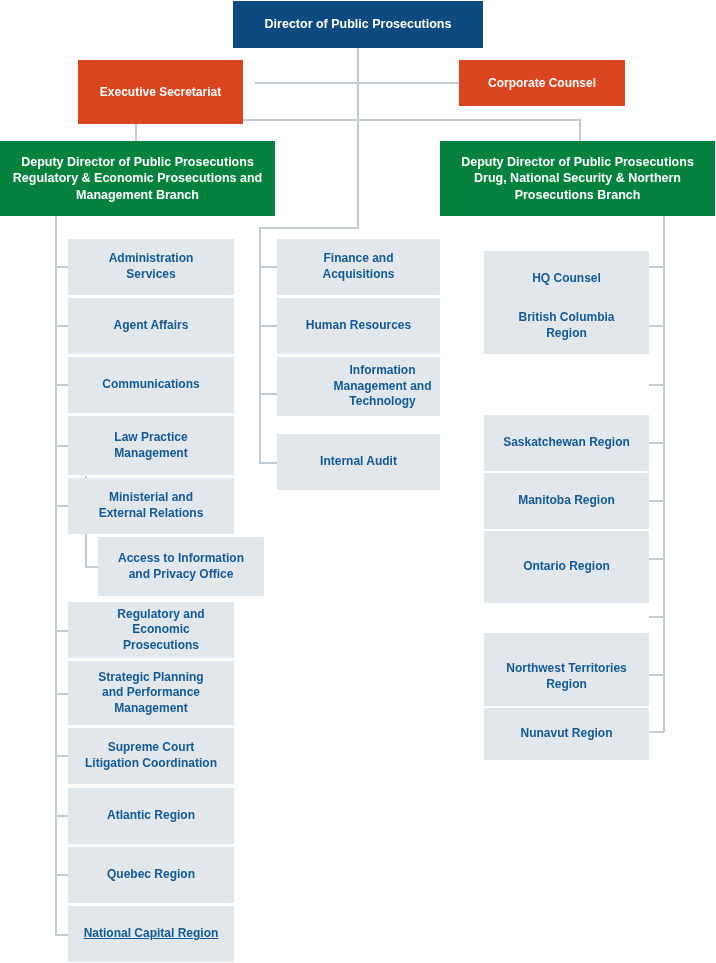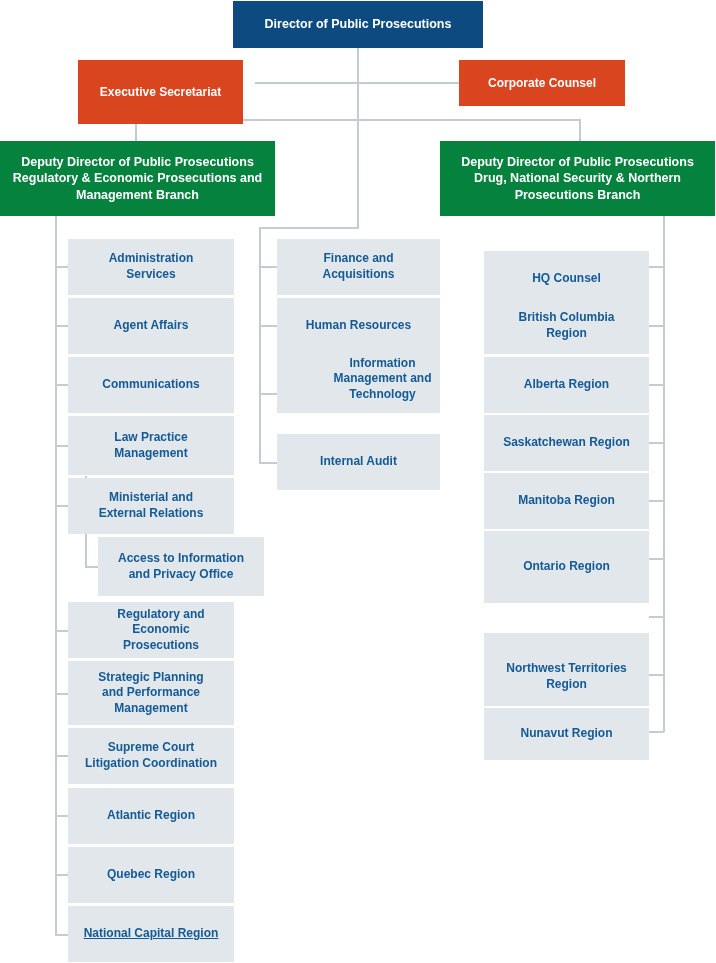--- a/index.html
+++ b/index.html
@@ -171,21 +171,21 @@
     <span class="lbl">Finance and
 Acquisitions</span>
   </div>
   <div class="ln h" style="left:259px;top:266px;width:19px;"></div>
 
   <div class="node lvl-unit" style="left:277px;top:298px;width:163px;height:56px;">
     <span class="lbl">Human Resources</span>
   </div>
   <div class="ln h" style="left:259px;top:325px;width:19px;"></div>
 
-  <div class="node lvl-unit" style="left:277px;top:345px;width:163px;height:68px;padding-left:48px;">
+  <div class="node lvl-unit" style="left:277px;top:357px;width:163px;height:59px;padding-left:48px;">
     <span class="lbl">Information
 Management and
 Technology</span>
   </div>
   <div class="ln h" style="left:259px;top:393px;width:19px;"></div>
 
   <div class="node lvl-unit" style="left:277px;top:434px;width:163px;height:56px;">
     <span class="lbl">Internal Audit</span>
   </div>
   <div class="ln h" style="left:259px;top:462px;width:19px;"></div>
@@ -194,23 +194,20 @@
     <span class="lbl">HQ Counsel</span>
   </div>
   <div class="ln h" style="left:649px;top:266px;width:15px;"></div>
 
   <div class="node lvl-unit" style="left:484px;top:298px;width:165px;height:56px;">
     <span class="lbl">British Columbia
 Region</span>
   </div>
   <div class="ln h" style="left:649px;top:325px;width:15px;"></div>
 
-  <div class="node lvl-unit" style="left:484px;top:357px;width:165px;height:56px;">
-    <span class="lbl">Alberta Region</span>
-  </div>
   <div class="ln h" style="left:649px;top:384px;width:15px;"></div>
 
   <div class="node lvl-unit" style="left:484px;top:415px;width:165px;height:56px;">
     <span class="lbl">Saskatchewan Region</span>
   </div>
   <div class="ln h" style="left:649px;top:442px;width:15px;"></div>
 
   <div class="node lvl-unit" style="left:484px;top:473px;width:165px;height:56px;">
     <span class="lbl">Manitoba Region</span>
   </div>

